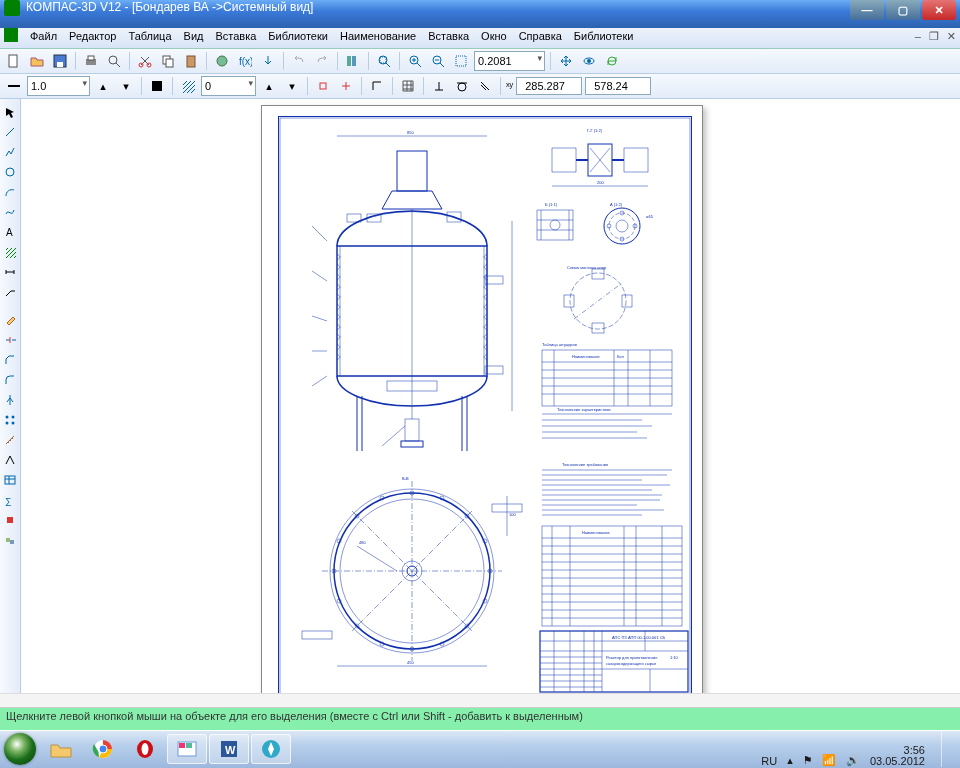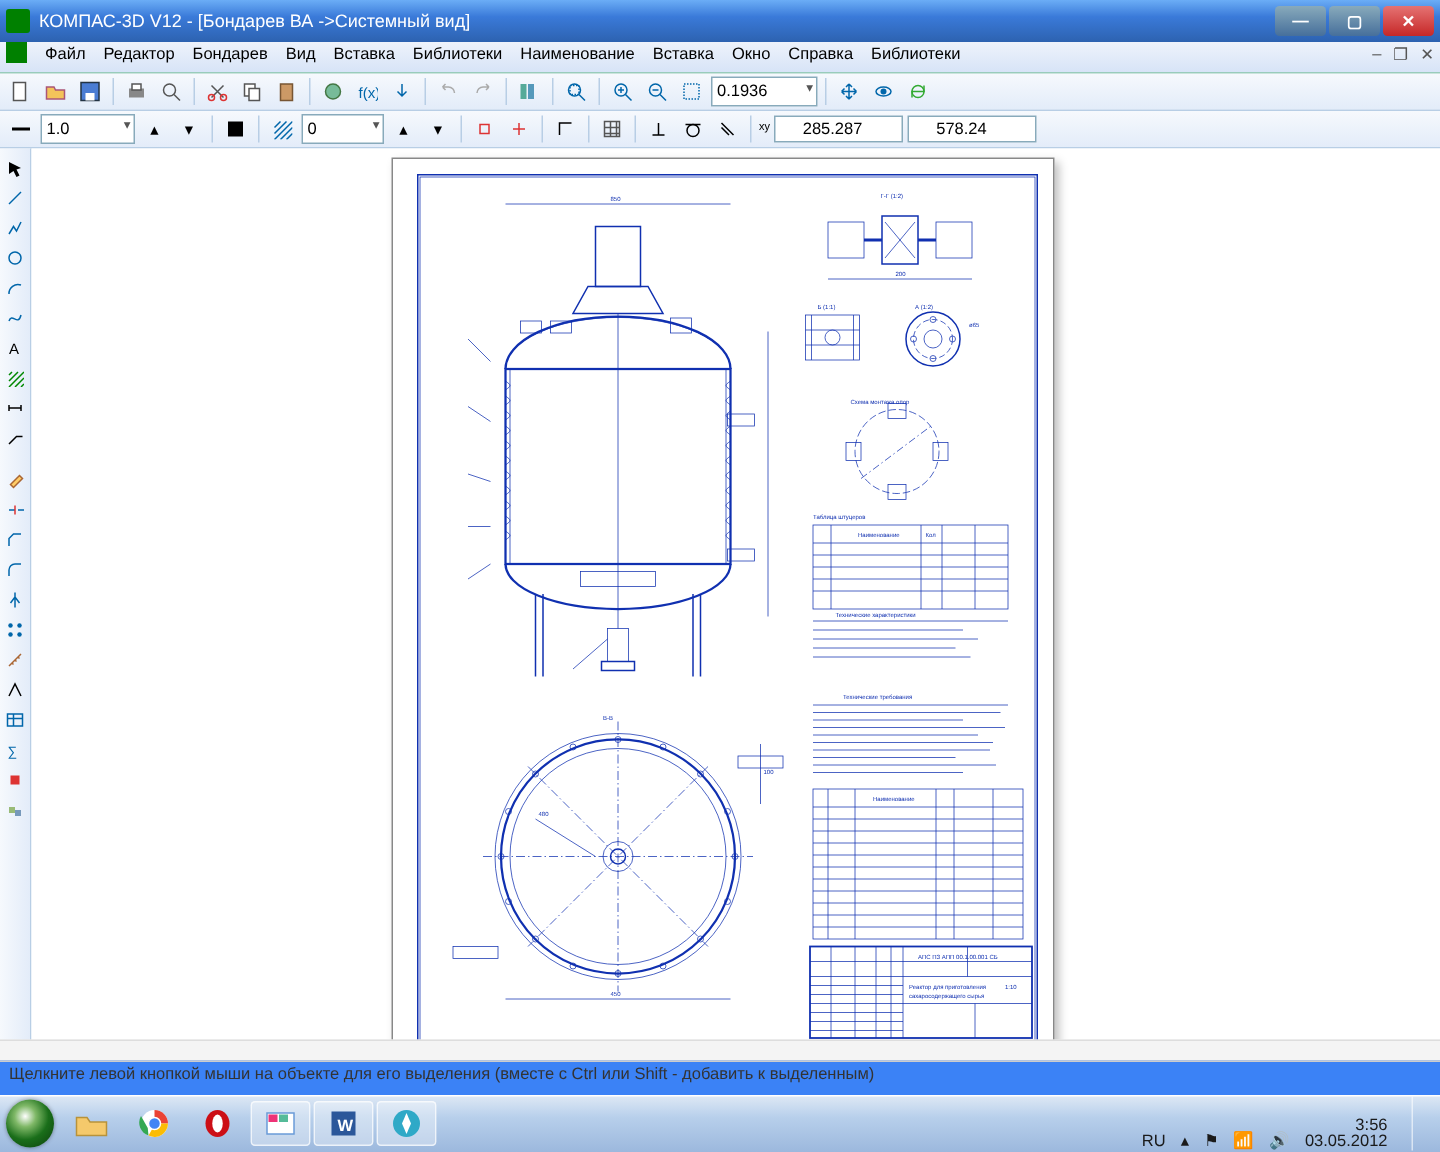--- a/index.html
+++ b/index.html
@@ -1,50 +1,50 @@
 <!DOCTYPE html>
 <html><head>
 <meta charset="utf-8">
 <style>
 html,body{margin:0;padding:0;width:960px;height:768px;font-family:Tahoma,sans-serif;font-size:11px;overflow:hidden;background:#fff}
-.titlebar{height:28px;background:linear-gradient(#6badf6,#3a7ad9 40%,#2d62b0);display:flex;align-items:center;color:#fff;padding:0 4px}
+.titlebar{height:28px;background:linear-gradient(#6badf6,#3a7ad9 40%,#2d62b0);display:flex;align-items:flex-start;color:#fff;padding:0 4px}
 .titlebar .appicon{width:16px;height:16px;background:green;margin-right:6px;border-radius:2px}
 .titlebar .title{flex:1;font-size:12px}
 .winbtns{display:flex;gap:2px}
 .winbtn{width:34px;height:20px;border-radius:3px;display:flex;align-items:center;justify-content:center;font-weight:bold;color:#fff}
 .winbtn.min{background:linear-gradient(#8ab,#466f9b)}
 .winbtn.max{background:linear-gradient(#8ab,#466f9b)}
 .winbtn.cls{background:linear-gradient(#e57373,#c62828)}
 
 .menubar{height:20px;background:linear-gradient(#eef3fb,#d7e4f7);display:flex;align-items:flex-start;padding-left:4px;border-bottom:1px solid #9cb;position:relative}
 .menubar .sysicon{width:14px;height:14px;background:green;margin-right:6px}
 .menubar .mi{padding:2px 6px;cursor:default}
 .mdibtns{position:absolute;right:4px;top:2px;display:flex;gap:8px;color:#555}
 
 .toolbar{height:24px;background:linear-gradient(#f6f9fd,#e3ecf9);display:flex;align-items:center;gap:3px;padding:0 4px;border-bottom:1px solid #b8cee5}
 .tb-sep{width:1px;height:18px;background:#b8cee5;margin:0 2px}
 .tb-btn{width:18px;height:18px;display:flex;align-items:center;justify-content:center;border:1px solid transparent;border-radius:2px}
 .tb-ico{width:14px;height:14px}
 .combo{height:18px;border:1px solid #8ab;background:#fff;font-size:11px;padding:0 14px 0 3px;position:relative;display:inline-flex;align-items:center}
 .combo::after{content:"▾";position:absolute;right:2px;top:1px;font-size:9px;color:#555}
-.numbox{width:48px;height:16px;border:1px solid #8ab;background:#fff;padding:0 18px;font-size:11px}
+.numbox{width:48px;height:16px;border:1px solid #8ab;background:#fff;padding:0 8px;font-size:11px}
 .disabled{color:#999}
 
 .workspace{display:flex;height:612px}
 .lefttools{width:20px;background:linear-gradient(90deg,#f6f9fd,#e3ecf9);border-right:1px solid #b8cee5;display:flex;flex-direction:column;align-items:center;gap:2px;padding-top:4px}
 .lt-btn{width:16px;height:16px;border:1px solid transparent;display:flex;align-items:center;justify-content:center}
 .lt-sep{height:6px}
 
 .canvas-wrap{flex:1;background:#fff;position:relative;overflow:hidden}
 .paper{position:absolute;left:240px;top:6px;width:440px;height:600px;background:#fff;box-shadow:3px 3px 6px rgba(0,0,0,.25);border:1px solid #888}
 .paper .frame{position:absolute;left:16px;top:10px;right:10px;bottom:10px;border:1px solid #1030b0}
 .blueline{stroke:#1030b0;fill:none}
 .thinline{stroke:#1030b0;stroke-width:.5;fill:none}
 
-.statusbar{position:absolute;left:0;right:0;bottom:38px;height:18px;background:#3b82f6;border-top:1px solid #ccc;padding:2px 6px;font-size:11px;color:#333}
+.statusbar{position:absolute;left:0;right:0;bottom:38px;height:18px;background:#86efac;border-top:1px solid #ccc;padding:2px 6px;font-size:11px;color:#333}
 .statusbar2{position:absolute;left:0;right:0;bottom:56px;height:18px;background:#f4f4f4;border-top:1px solid #ddd}
 
 .taskbar{position:absolute;left:0;right:0;bottom:0;height:38px;background:linear-gradient(#dfe9f5,#b7cfeb 40%,#9cb8dd);display:flex;align-items:center;box-shadow:inset 0 1px 0 #fff}
 .startorb{width:40px;height:38px;display:flex;align-items:center;justify-content:center}
 .startorb .orb{width:32px;height:32px;border-radius:50%;background:radial-gradient(circle at 40% 35%,#fff,#7fb867 25%,#1a6e1a 55%,#0b3d0b);box-shadow:0 0 3px rgba(0,0,0,.4)}
 .tb-pin{width:40px;height:30px;margin:0 1px;border-radius:3px;display:flex;align-items:center;justify-content:center}
 .tb-pin.active{background:rgba(255,255,255,.35);box-shadow:inset 0 0 0 1px rgba(255,255,255,.7)}
 .tray{margin-left:auto;display:flex;align-items:flex-end;gap:10px;color:#1a1a1a;padding-right:6px;font-size:11px}
 .tray .clock{text-align:right;line-height:11px}
 .showdesk{width:12px;height:36px;border-left:1px solid rgba(255,255,255,.6);margin-left:6px}
@@ -61,21 +61,21 @@
     <div class="winbtn min">—</div>
     <div class="winbtn max">▢</div>
     <div class="winbtn cls">✕</div>
   </div>
 </div>
 
 <div class="menubar">
   <div class="sysicon"></div>
   <div class="mi"><span>Файл</span></div>
   <div class="mi"><span>Редактор</span></div>
-  <div class="mi"><span>Бондарев</span></div>
+  <div class="mi"><span>Таблица</span></div>
   <div class="mi"><span>Вид</span></div>
   <div class="mi"><span>Вставка</span></div>
   <div class="mi"><span>Библиотеки</span></div>
   <div class="mi"><span>Наименование</span></div>
   <div class="mi"><span>Вставка</span></div>
   <div class="mi"><span>Окно</span></div>
   <div class="mi"><span>Справка</span></div>
   <div class="mi"><span>Библиотеки</span></div>
   <div class="mdibtns">
     <span>–</span>
@@ -187,21 +187,21 @@
         <circle cx="6" cy="6" r="4" fill="none" stroke="#06a"></circle>
         <path d="M4 6h4M9 9l4 4" stroke="#06a"></path>
       </svg>
     </div>
   <div class="tb-btn">
       <svg class="tb-ico" viewBox="0 0 14 14">
         <rect x="2" y="2" width="10" height="10" fill="none" stroke="#06a" stroke-dasharray="1"></rect>
       </svg>
     </div>
   <div class="combo" style="width:52px">
-      <span>0.1936</span>
+      <span>0.2081</span>
     </div>
   <div class="tb-sep"></div>
   <div class="tb-btn">
       <svg class="tb-ico" viewBox="0 0 14 14">
         <path d="M7 2v10M2 7h10M7 2l-2 2M7 2l2 2M7 12l-2-2M7 12l2-2M2 7l2-2M2 7l2 2M12 7l-2-2M12 7l-2 2" stroke="#06a" fill="none"></path>
       </svg>
     </div>
   <div class="tb-btn">
       <svg class="tb-ico" viewBox="0 0 14 14">
         <ellipse cx="7" cy="7" rx="5" ry="3" fill="none" stroke="#06a"></ellipse>

